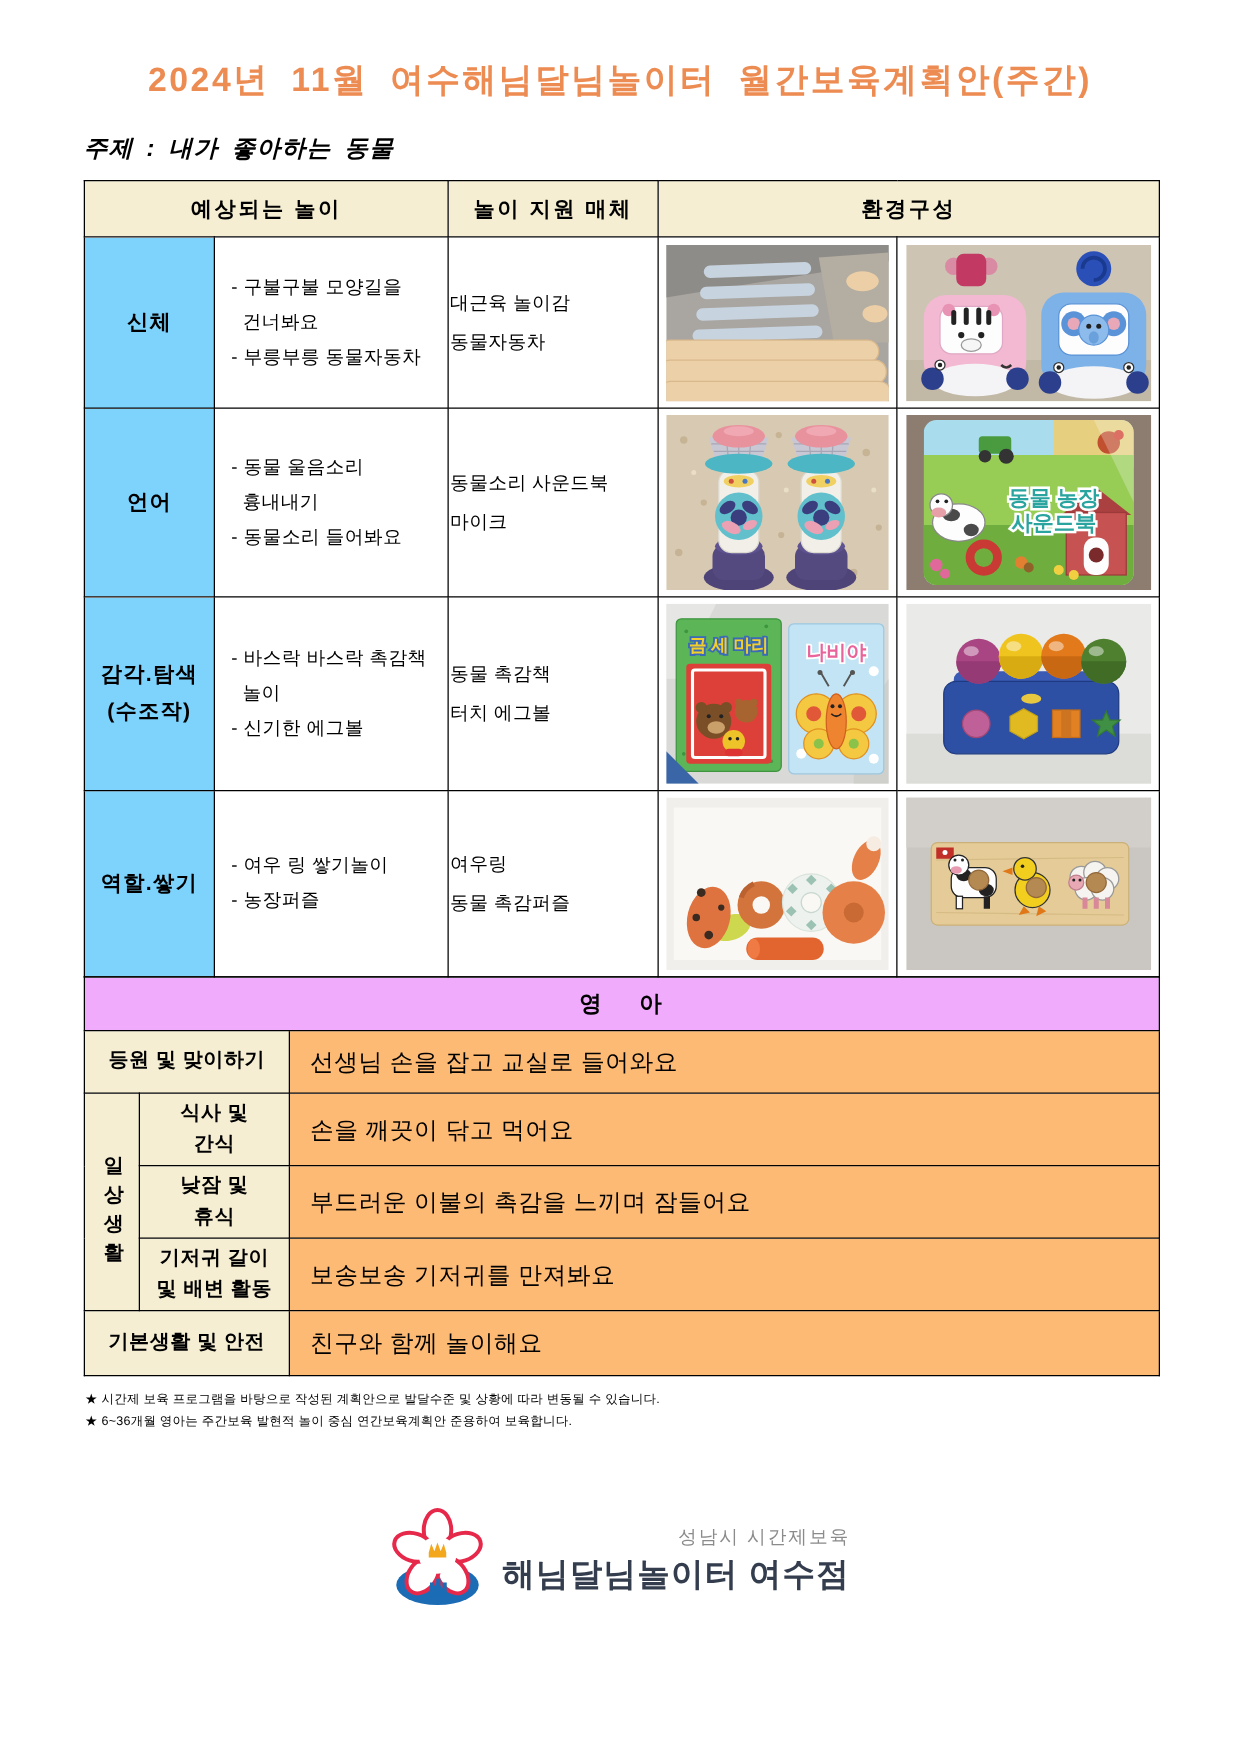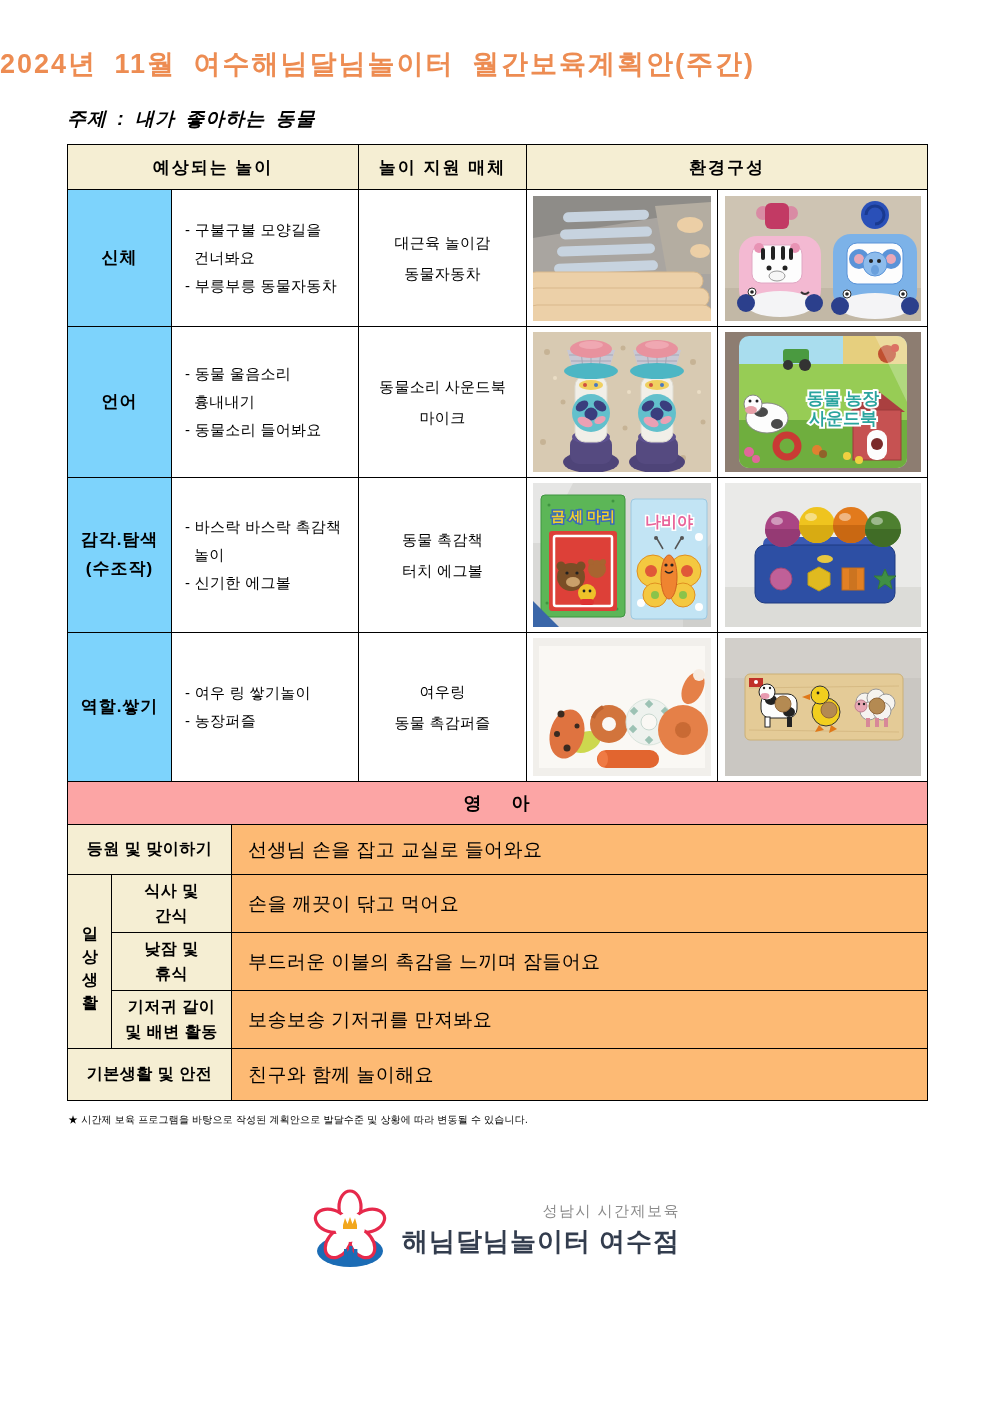--- a/index.html
+++ b/index.html
@@ -5,20 +5,21 @@
   * { box-sizing: border-box; }
   html,body { margin:0; padding:0; }
   body {
     width: 992px; height: 1403px;
     background: #ffffff;
     font-family: "Liberation Sans", sans-serif;
     color: #000;
   }
   .title {
     margin: 0; padding-top: 46px;
+    text-align: center;
     color: #ED8C52;
     font-size: 27px; font-weight: bold;
     letter-spacing: 2px; word-spacing: 8px;
   }
   .subject {
     margin: 24px 0 12px 67px;
     font-size: 19px; font-weight: bold;
     letter-spacing: 1px; word-spacing: 4px; font-style: italic;
   }
   .tables { margin-left: 67px; width: 860px; }
@@ -42,27 +43,27 @@
     background: #7dd3fc; font-weight: bold; font-size: 17px;
     text-align: center; vertical-align: middle;
     white-space: pre-line; line-height: 1.7; letter-spacing: 1px;
   }
   td.desc {
     font-size: 15px; vertical-align: middle;
     padding: 6px 4px 6px 13px;
     white-space: pre-wrap; line-height: 1.85; letter-spacing: 0.3px;
   }
   td.media {
-    font-size: 15px; text-align: center; vertical-align: middle;
+    font-size: 15px; text-align: left; vertical-align: middle;
     white-space: pre-line; line-height: 2.1; letter-spacing: 0.3px;
   }
   td.photo { padding: 4px; text-align: right; vertical-align: middle; background: #fff; }
   td.photo svg { display: block; margin: 0 auto; }
   td.sec {
-    background: #fca5a5; font-weight: bold; font-size: 18px;
+    background: #f0abfc; font-weight: bold; font-size: 18px;
     text-align: center; vertical-align: middle; white-space: pre;
     letter-spacing: 2px;
   }
   td.lbl {
     background: #F5EED3; font-weight: bold; font-size: 16px;
     text-align: center; vertical-align: middle;
     white-space: pre-line; line-height: 1.55; letter-spacing: 0.5px;
   }
   td.content {
     background: #fdba74; font-size: 19px; vertical-align: middle;
@@ -523,20 +524,21 @@
       <tr class="b-r">
         <td class="lbl" colspan="2">기본생활 및 안전</td>
         <td class="content">친구와 함께 놀이해요</td>
       </tr>
     </tbody>
       </table>
   </div>
 
   <div class="notes">
     <div>★ 시간제 보육 프로그램을 바탕으로 작성된 계획안으로 발달수준 및 상황에 따라 변동될 수 있습니다.</div>
+    <div>★ 6~36개월 영아는 주간보육 발현적 놀이 중심 연간보육계획안 준용하여 보육합니다.</div>
   </div>
 
   <div class="logo-row">
     <svg width="76" height="84" viewBox="0 0 76 84">
       <ellipse cx="38" cy="62" rx="33" ry="16" fill="#1b6cb5"></ellipse>
       <g fill="#ffffff" stroke="#e6294b" stroke-width="3.2">
         <ellipse cx="38" cy="18" rx="11" ry="16"></ellipse>
         <ellipse cx="57" cy="31.8" rx="11" ry="16" transform="rotate(72 57 31.8)"></ellipse>
         <ellipse cx="49.8" cy="54.2" rx="11" ry="16" transform="rotate(144 49.8 54.2)"></ellipse>
         <ellipse cx="26.2" cy="54.2" rx="11" ry="16" transform="rotate(-144 26.2 54.2)"></ellipse>

